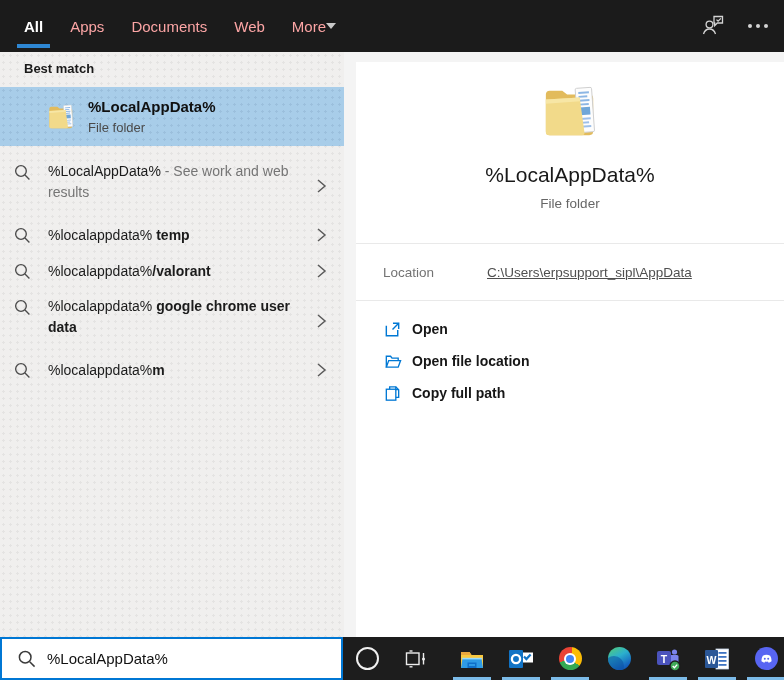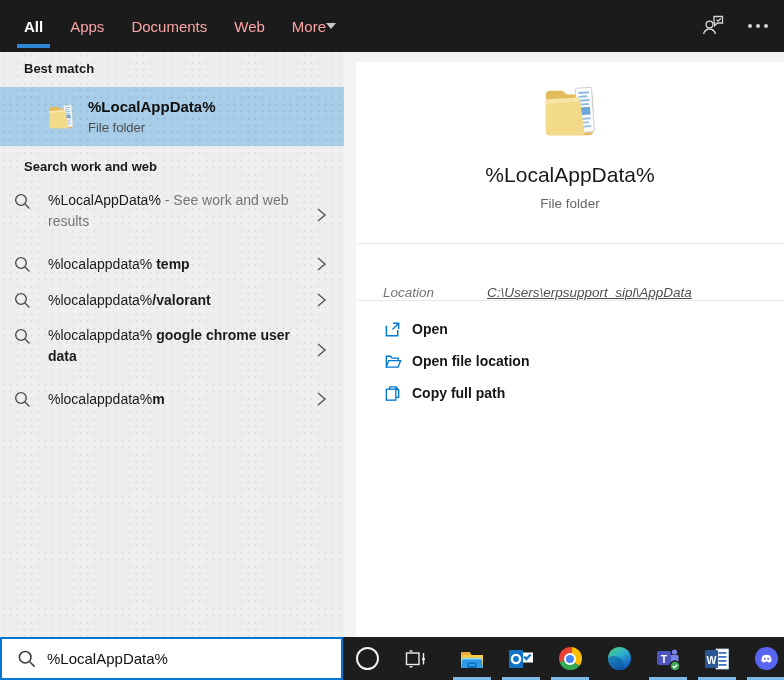--- a/index.html
+++ b/index.html
@@ -42,21 +42,21 @@
   .sugg-chevron{position:absolute;right:17px;top:50%;transform:translateY(-50%);width:11px;height:16px;}
 
   
   .right-pane{position:absolute;left:344px;top:52px;width:440px;height:585px;background:#f4f4f4;}
   .detail-card{position:absolute;left:12px;top:10px;width:428px;height:575px;background:#ffffff;}
   .dc-icon{display:block;margin:21px auto 0;width:62px;height:56px;}
   .dc-title{margin-top:24px;text-align:center;font-size:21px;color:#191919;line-height:24px;}
   .dc-sub{margin-top:9px;text-align:center;font-size:13.5px;color:#666;line-height:16px;}
   .divider{height:1px;background:#e9e9e9;}
   .div1{margin-top:31px;}
-  .location-row{display:flex;align-items:flex-end;height:56px;padding-left:27px;font-size:13.5px;font-style:italic;}
+  .location-row{display:flex;align-items:center;height:56px;padding-left:27px;font-size:13.5px;}
   .loc-label{color:#737373;width:104px;flex:none;}
   .loc-link{color:#4f4f4f;text-decoration:underline;cursor:pointer;}
   .actions{padding-top:12px;font-weight:bold;}
   .action-row{display:flex;align-items:center;height:32px;padding-left:27px;cursor:default;}
   .action-icon{width:19px;height:19px;flex:none;}
   .action-label{margin-left:10px;font-size:14px;color:#161616;}
 
   
   .search-box{position:absolute;left:0;top:637px;width:343px;height:43px;background:#fff;
               border:2px solid #0077d4;box-sizing:border-box;display:flex;align-items:center;z-index:5;}
@@ -144,21 +144,20 @@
         </g>
         <path d="M7 17 L42 15 L47 51.5 q0.4 2.5 -2.6 2.5 H10 q-3 0 -3 -3 z" fill="#f2da8a"></path>
         <path d="M7 17 L42 15 L42.6 19 L7 21.5 z" fill="#f7e6a5"></path>
       </svg>
       <div class="bm-text">
         <div class="bm-title">%LocalAppData%</div>
         <div class="bm-sub">File folder</div>
       </div>
     </div>
 
-    <div class="lp-header2">Search work and web</div>
 
     <div class="suggestions">
 
       <div class="sugg-row two-line">
         <svg class="sugg-icon" viewBox="0 0 20 20">
             <circle cx="8.4" cy="8.4" r="5.6" fill="none" stroke="#4a4a4a" stroke-width="1.4"></circle>
             <line x1="12.6" y1="12.6" x2="17.3" y2="17.3" stroke="#4a4a4a" stroke-width="1.4"></line>
           </svg>
         <span class="sugg-text"><span class="typed">%LocalAppData%</span><span class="note"> - See work and web results</span></span>
         <svg class="sugg-chevron" viewBox="0 0 11 16">

